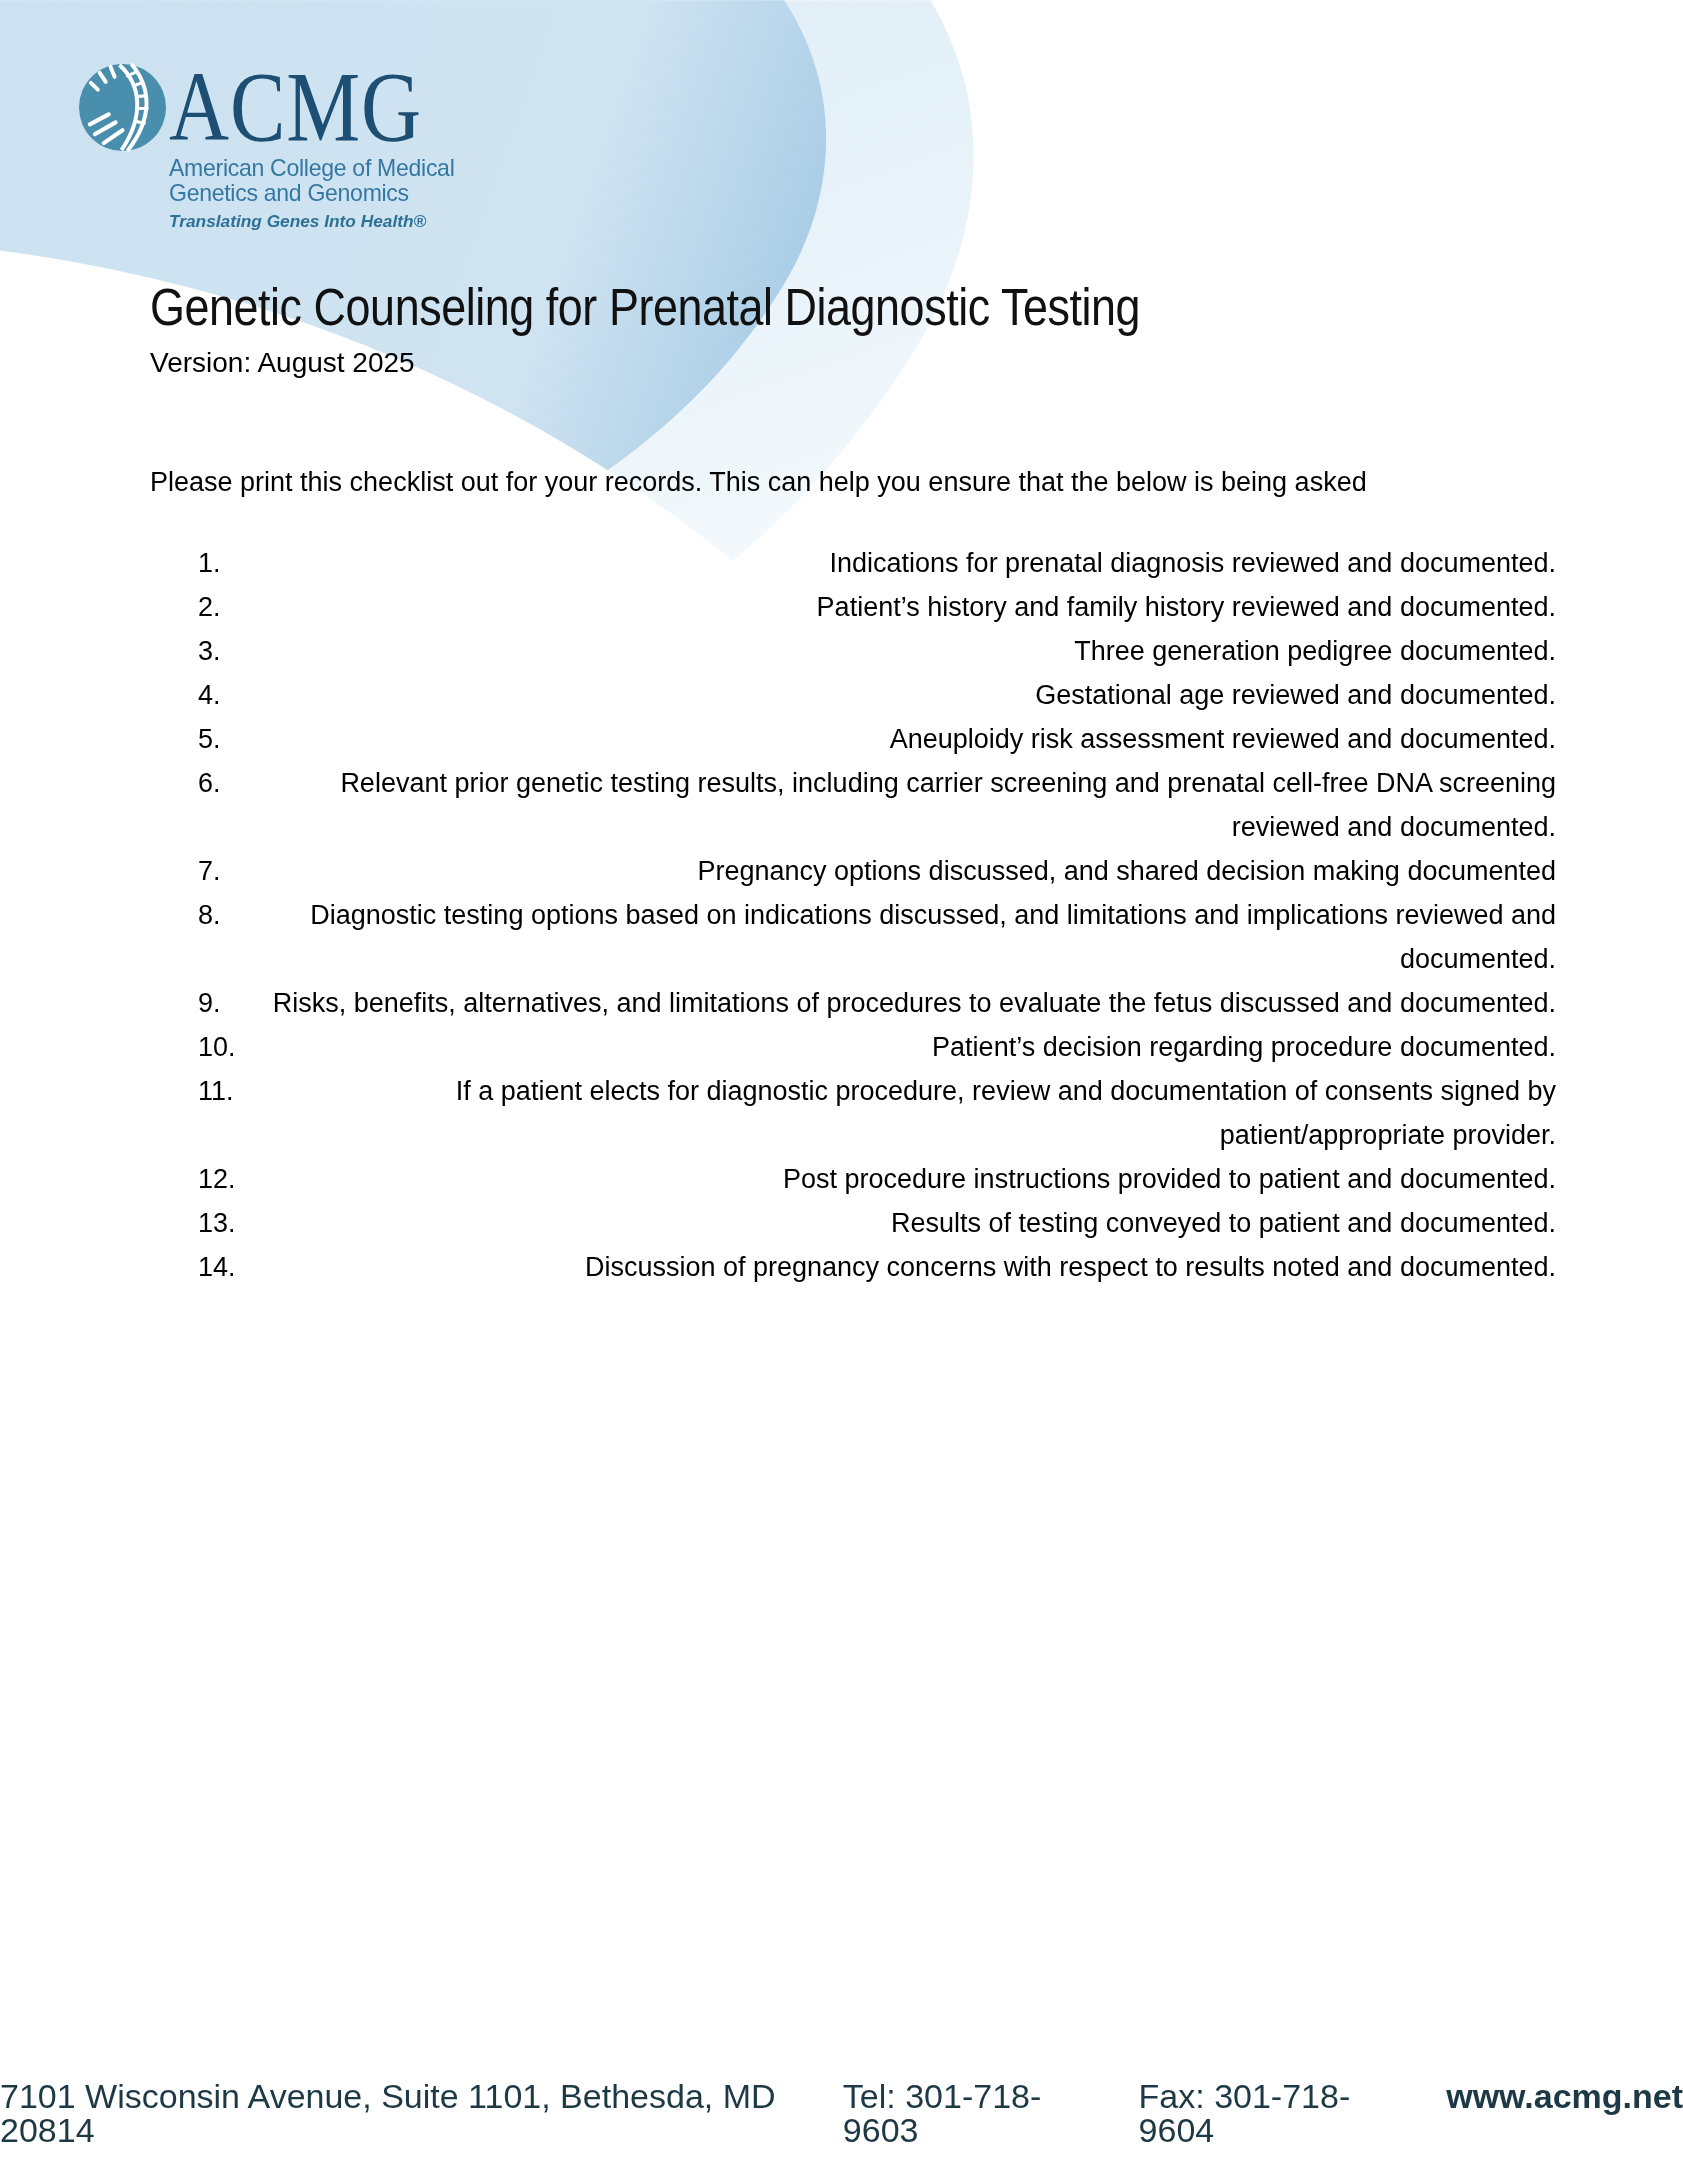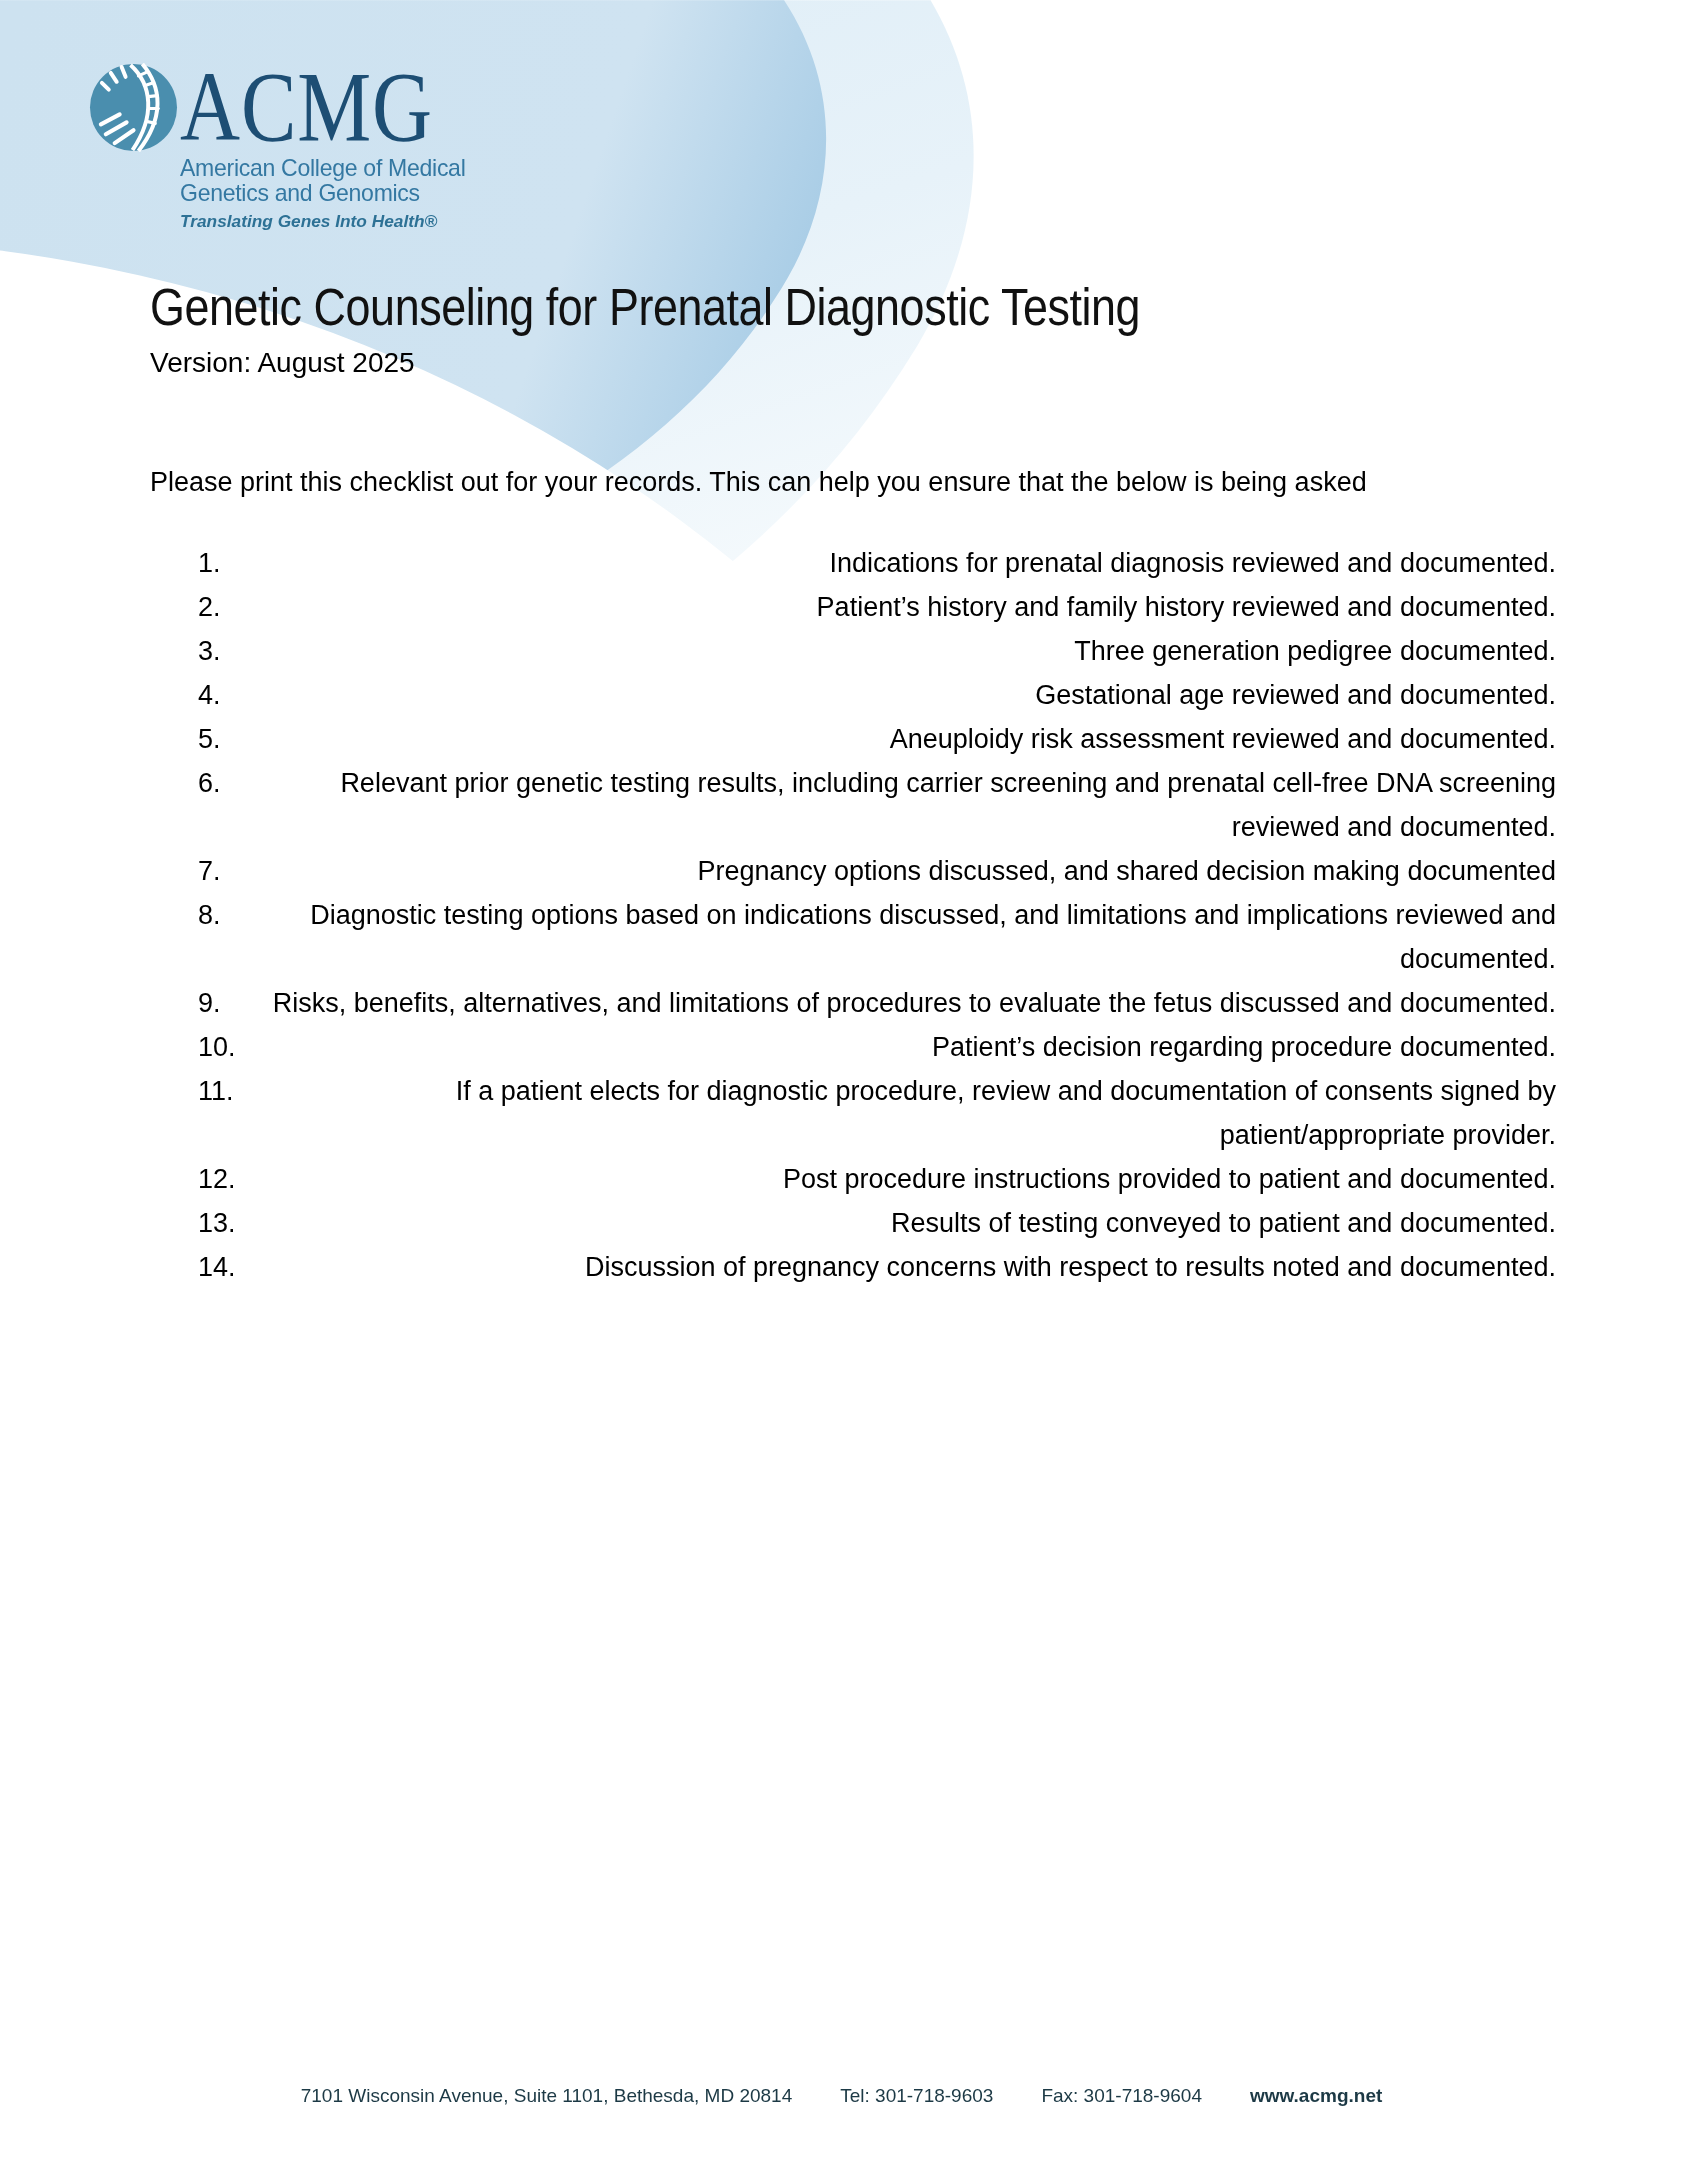--- a/index.html
+++ b/index.html
@@ -5,21 +5,21 @@
   html,body{margin:0;padding:0;}
   body{
     width:1683px;height:2178px;position:relative;overflow:hidden;
     background:#ffffff;
     font-family:"Liberation Sans", sans-serif;
     color:#000;
   }
   
   .swoosh{position:absolute;top:0;left:0;width:1683px;height:822px;}
   
-  .logo{position:absolute;top:61px;left:89px;width:554px;height:188px;}
+  .logo{position:absolute;top:61px;left:78px;width:554px;height:188px;}
   .logo-icon{position:absolute;top:2px;left:0;width:89px;height:89px;}
   .logo-text{position:absolute;left:91px;top:0;width:455px;}
   .logo-acronym{
     position:absolute;top:-4px;left:0;
     font-family:"Liberation Serif", serif;
     font-size:99px;line-height:99px;color:#1d4e74;
     letter-spacing:1px;transform:scaleX(0.84);transform-origin:left top;
     white-space:nowrap;
   }
   .logo-org{
@@ -59,21 +59,21 @@
     font-size:27px;line-height:44px;color:#000;text-align:right;
   }
   ol.checklist li::before{
     content:counter(ck) ".";
     position:absolute;left:48px;top:0;
   }
   
   .footer{
     position:absolute;left:0;top:2079px;width:1683px;
     display:flex;justify-content:center;align-items:baseline;gap:48px;
-    font-size:19px;line-height:34px;color:#1c3945;text-align:center;
+    font-size:34px;line-height:34px;color:#1c3945;
   }
   .footer .site{font-weight:bold;}
 </style>
 </head>
 <body>
 
 <svg class="swoosh" viewBox="0 0 1700 830" aria-hidden="true">
   <defs>
     <linearGradient id="haloGrad" x1="0" y1="0" x2="0.45" y2="1">
       <stop offset="0" stop-color="#dcecf6"></stop>

